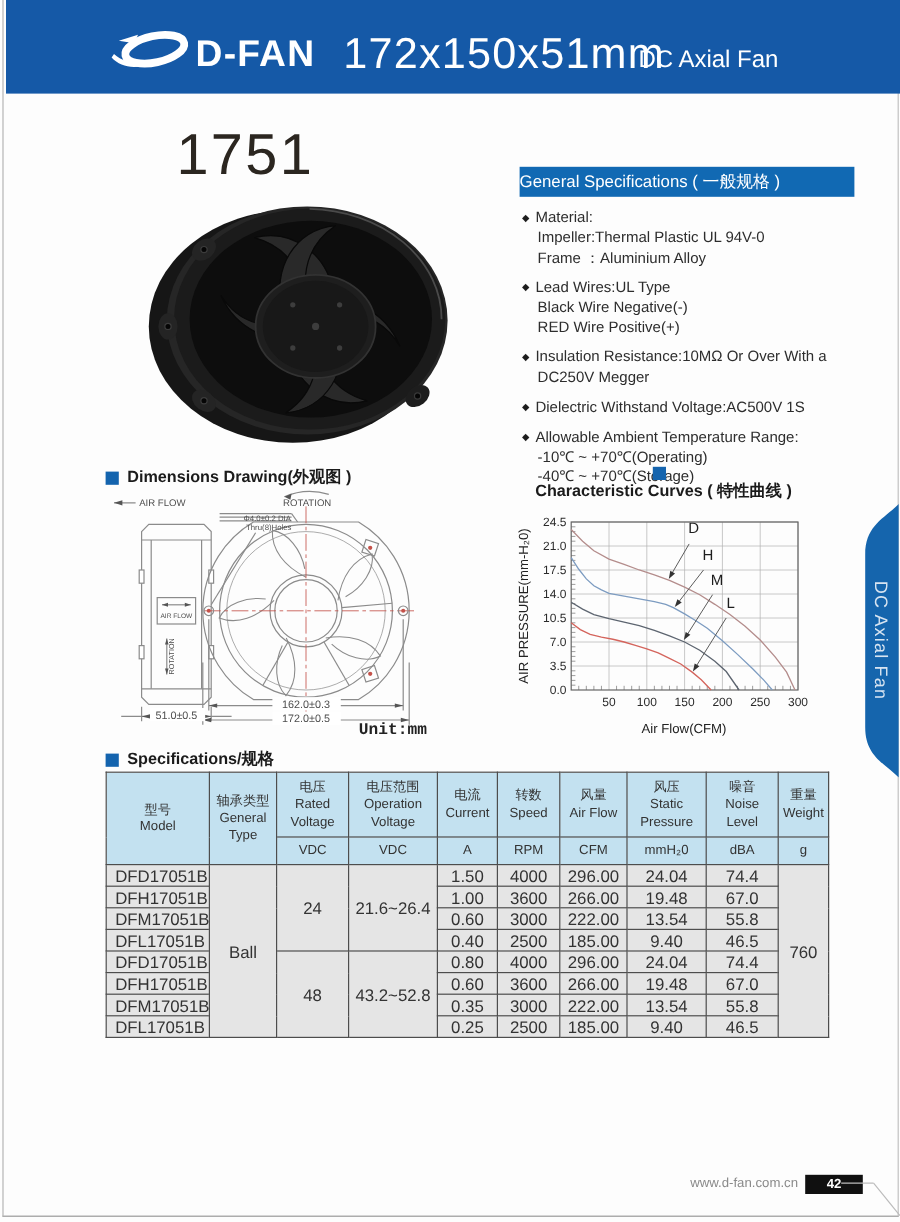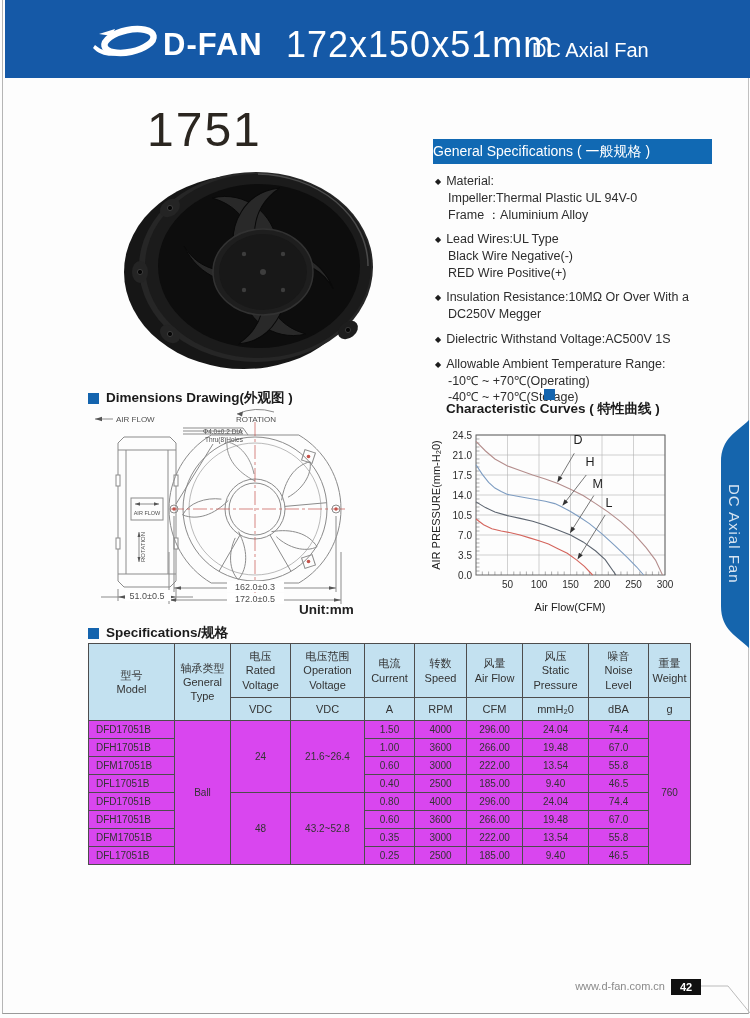--- a/index.html
+++ b/index.html
@@ -26,41 +26,41 @@
   .spec-line.cont{padding-left:13px;}
   
   .sec-title{position:absolute;font-size:13.5px;color:#1b1b1b;font-weight:600;display:flex;align-items:center;}
   .sec-sq{width:11px;height:11px;background:#1464ae;display:inline-block;margin-right:7px;flex:none;}
   #dim-title{left:88px;top:389px;}
   #curve-title{left:446px;top:389px;flex-direction:column;}
   #table-title{left:88px;top:624px;}
   
   .drawing{position:absolute;left:85px;top:402px;width:345px;height:218px;}
   .drawing text{fill:#4e4e4e;}
-  .unit-label{position:absolute;left:299px;top:602px;font-size:13.5px;font-weight:600;color:#222;}
+  .unit-label{position:absolute;left:299px;top:602px;font-size:13.5px;font-weight:600;color:#222;font-family:Liberation Mono, monospace;}
   .chartwrap{position:absolute;left:428px;top:406px;width:285px;height:215px;}
   .tick{font-size:10px;fill:#2b2b2b;}
   .clabel{font-size:12.5px;fill:#1e1e1e;}
   .axis-title{font-size:11px;fill:#222;}
   
   .side-tab{position:absolute;right:1px;top:420px;width:38px;height:228px;}
   .side-tab svg{position:absolute;left:0;top:0;}
   .tab-text{position:absolute;left:13px;top:0;height:100%;width:20px;writing-mode:vertical-rl;
             color:#d7e4f1;font-size:15px;letter-spacing:1px;display:flex;align-items:center;justify-content:center;}
   
   .spec-table{position:absolute;left:88px;top:643px;width:602px;border-collapse:collapse;table-layout:fixed;}
   .spec-table th,.spec-table td{border:1px solid #4d4d4d;font-weight:normal;color:#333;text-align:center;}
   .spec-table thead th{background:#c3e1f0;font-size:11px;line-height:1.3;padding:2px 1px;}
   .spec-table th.main{height:49px;}
   .spec-table th.unit{height:18px;}
-  .spec-table td{font-size:10px;height:17px;padding:0 2px;background:#d946ef;}
+  .spec-table td{font-size:14px;height:17px;padding:0 2px;background:#e5e5e5;}
   .spec-table td.model{text-align:left;padding-left:7px;}
   
   .footer-site{position:absolute;left:400px;top:980px;width:265px;text-align:right;font-size:11px;color:#8a8a8a;}
-  .page-badge{position:absolute;left:671px;top:979px;width:30px;height:16px;background:#101010;color:#fff;
+  .page-badge{position:absolute;left:671px;top:979px;width:48px;height:16px;background:#101010;color:#fff;
               font-size:11px;font-weight:bold;text-align:center;line-height:16px;}
   .corner-svg{position:absolute;left:690px;top:972px;width:60px;height:46px;}
 </style>
 </head>
 <body>
 
 <div class="page-edge"></div>
 
 <div class="header">
   <svg class="logo" viewBox="0 0 68 40">

